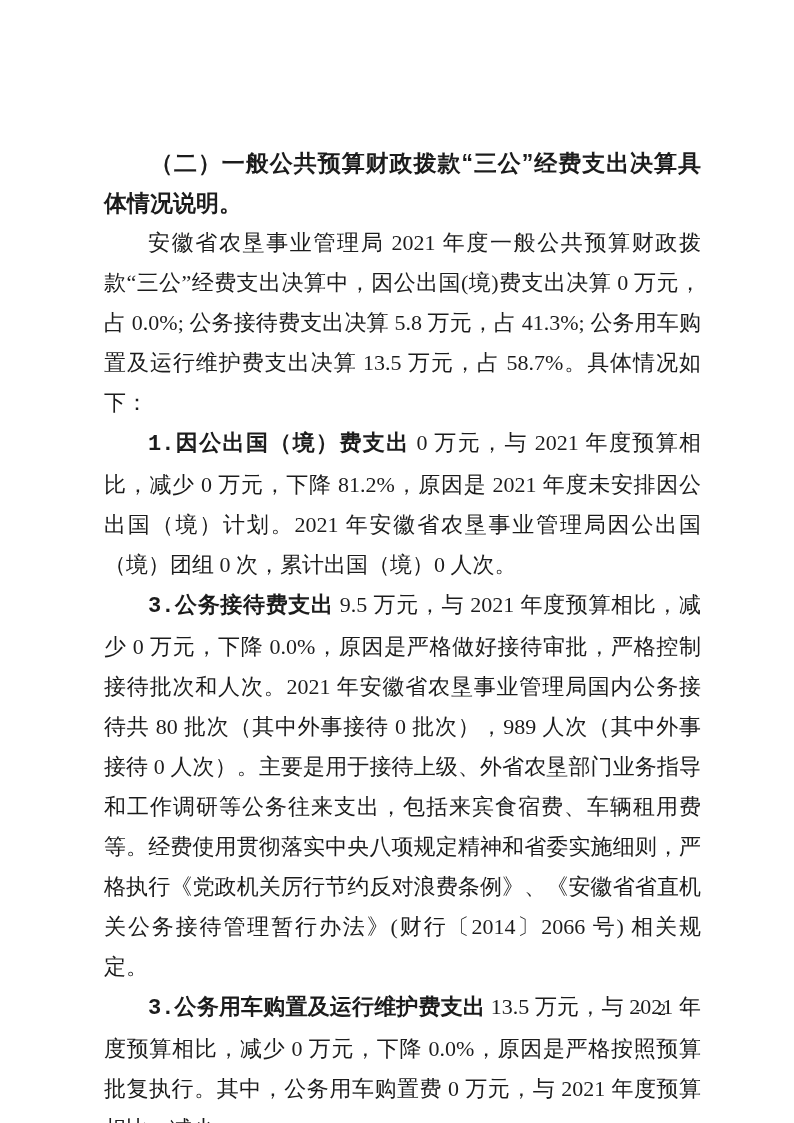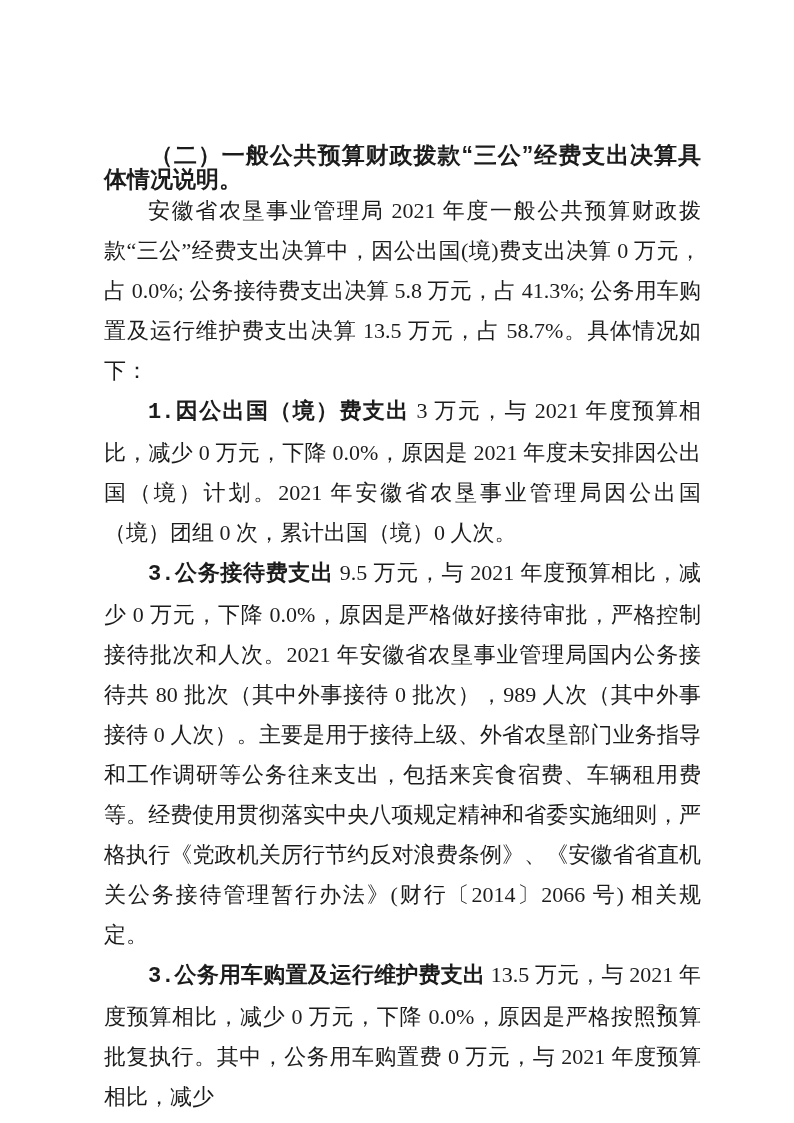--- a/index.html
+++ b/index.html
@@ -24,21 +24,21 @@
     font-size: 22px;
     line-height: 40px;
     text-align: justify;
     text-justify: inter-character;
     word-break: break-all;
   }
   .heading {
     font-family: "Liberation Sans", "DejaVu Sans", sans-serif;
     font-weight: bold;
     font-size: 23px;
-    line-height: 24px;
+    line-height: 40px;
     text-indent: 2em;
     margin: 0;
   }
   p.para {
     margin: 0;
     text-indent: 2em;
   }
   p.para .lead {
     font-family: Liberation Mono, monospace;
     font-weight: bold;
@@ -56,21 +56,21 @@
 </head>
 <body>
 
 <div class="page">
   <div class="content">
 
     <div class="heading">（二）一般公共预算财政拨款“三公”经费支出决算具体情况说明。</div>
 
     <p class="para"><span>安徽省农垦事业管理局 2021 年度一般公共预算财政拨款“三公”经费支出决算中，因公出国(境)费支出决算 0 万元，占 0.0%; 公务接待费支出决算 5.8 万元，占 41.3%; 公务用车购置及运行维护费支出决算 13.5 万元，占 58.7%。具体情况如下：</span></p>
 
-    <p class="para"><b class="lead">1.因公出国（境）费支出</b><span> 3 万元，与 2021 年度预算相比，减少 0 万元，下降 0.0%，原因是 2021 年度未安排因公出国（境）计划。2021 年安徽省农垦事业管理局因公出国（境）团组 0 次，累计出国（境）0 人次。</span></p>
+    <p class="para"><b class="lead">1.因公出国（境）费支出</b><span> 0 万元，与 2021 年度预算相比，减少 0 万元，下降 81.2%，原因是 2021 年度未安排因公出国（境）计划。2021 年安徽省农垦事业管理局因公出国（境）团组 0 次，累计出国（境）0 人次。</span></p>
 
     <p class="para"><b class="lead">3.公务接待费支出</b><span> 9.5 万元，与 2021 年度预算相比，减少 0 万元，下降 0.0%，原因是严格做好接待审批，严格控制接待批次和人次。2021 年安徽省农垦事业管理局国内公务接待共 80 批次（其中外事接待 0 批次），989 人次（其中外事接待 0 人次）。主要是用于接待上级、外省农垦部门业务指导和工作调研等公务往来支出，包括来宾食宿费、车辆租用费等。经费使用贯彻落实中央八项规定精神和省委实施细则，严格执行《党政机关厉行节约反对浪费条例》、《安徽省省直机关公务接待管理暂行办法》(财行〔2014〕2066 号) 相关规定。</span></p>
 
     <p class="para"><b class="lead">3.公务用车购置及运行维护费支出</b><span> 13.5 万元，与 2021 年度预算相比，减少 0 万元，下降 0.0%，原因是严格按照预算批复执行。其中，公务用车购置费 0 万元，与 2021 年度预算相比，减少</span></p>
 
   </div>
 
   <div class="page-number">- 2 -</div>
 </div>
 

